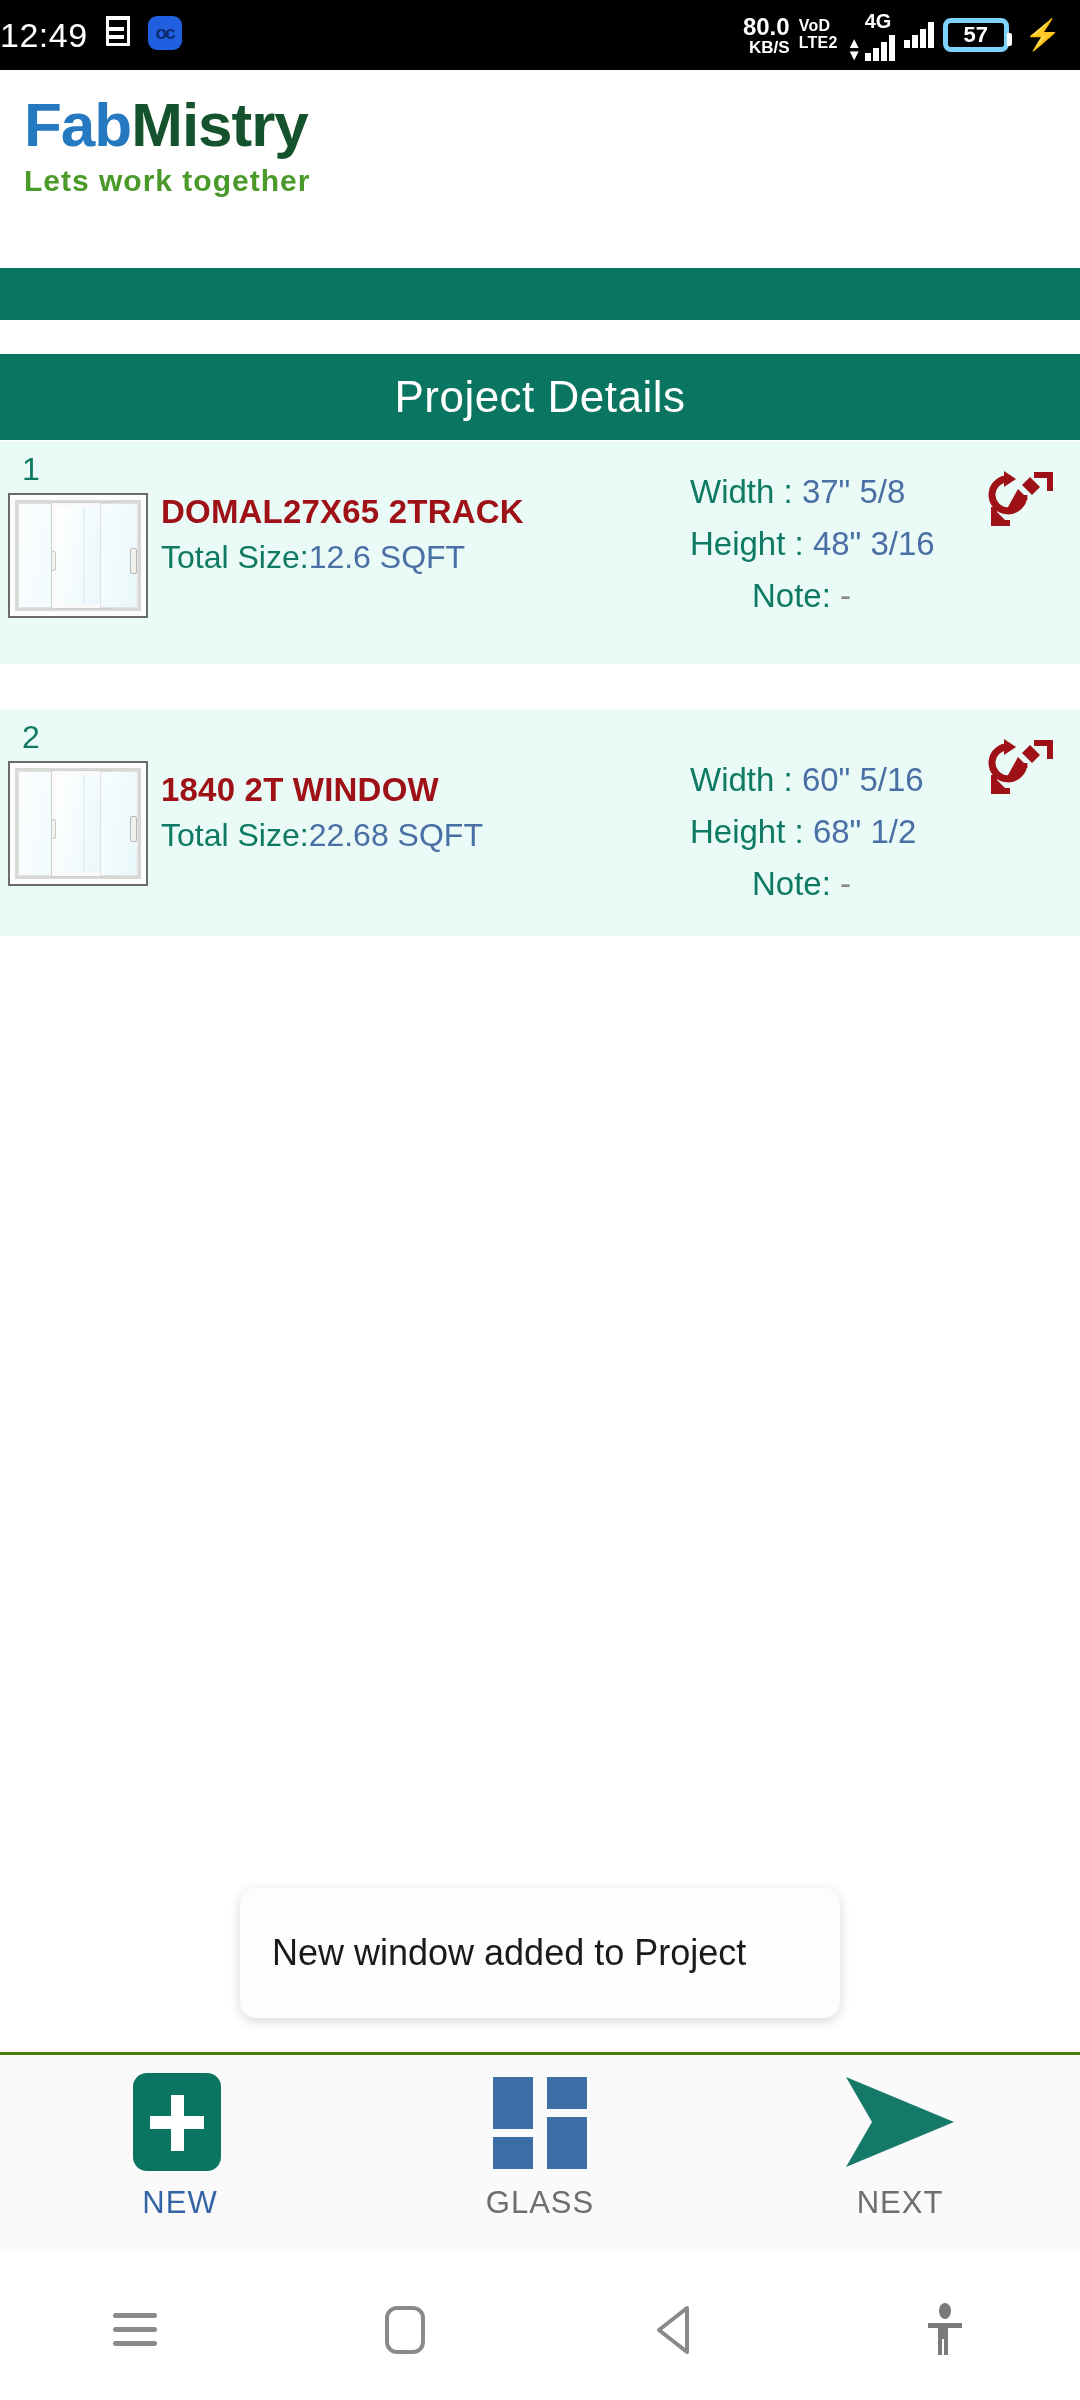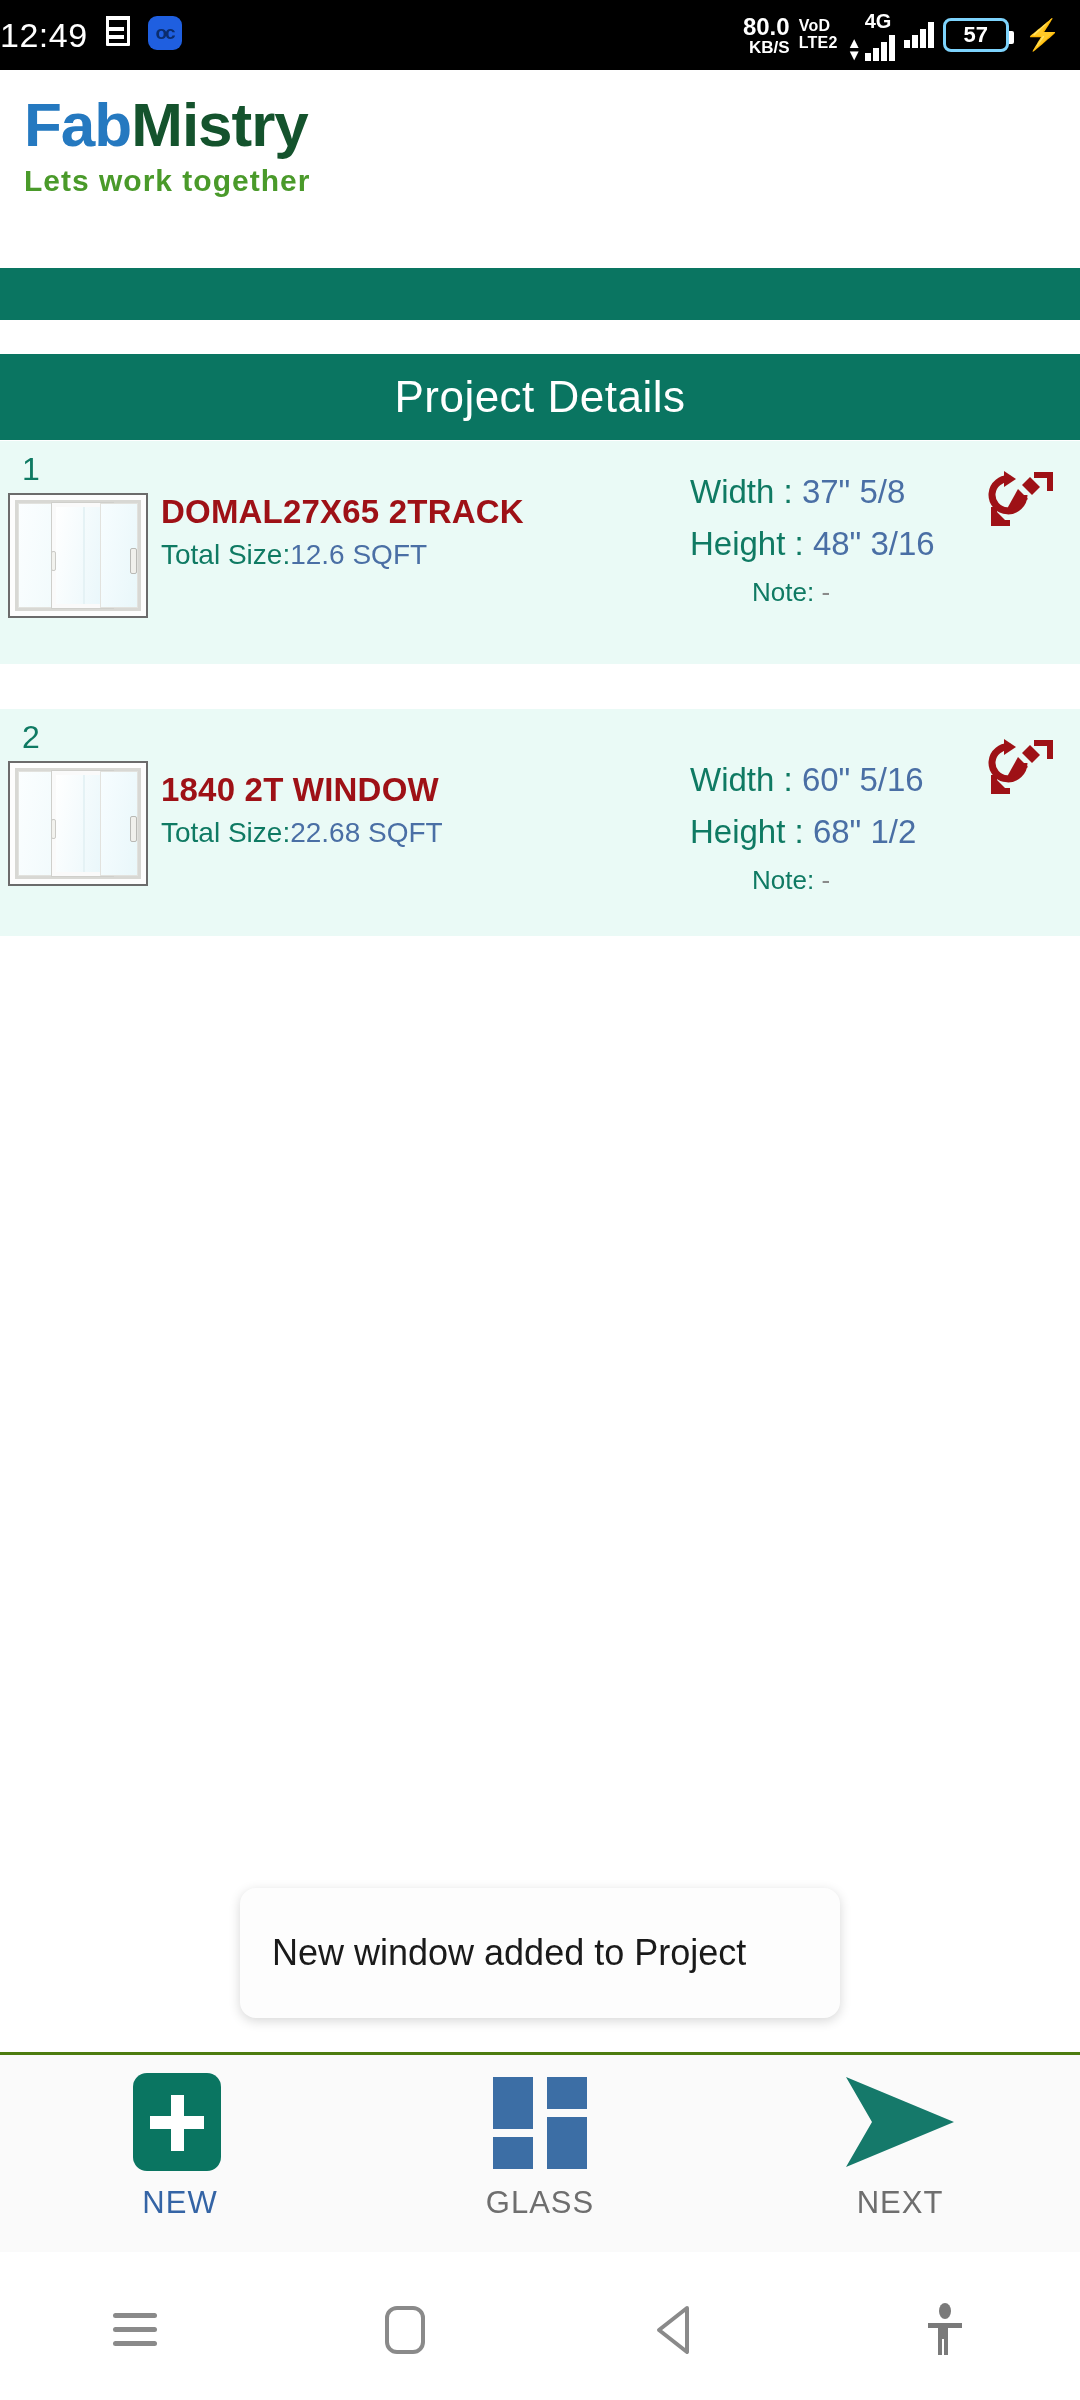--- a/index.html
+++ b/index.html
@@ -41,21 +41,21 @@
   .sb-kbs b{ font-size:24px; font-weight:700; }
   .sb-kbs span{ font-size:17px; font-weight:700; }
   .sb-volte{ display:flex; flex-direction:column; line-height:1.05; font-size:16px; font-weight:700; }
   .sb-volte em{ font-style:normal; letter-spacing:0.3px; }
   .sb-net{ display:flex; align-items:flex-end; gap:3px; }
   .sb-arrows{ font-size:15px; line-height:0.8; display:flex; flex-direction:column; }
   .sb-4g{ font-size:20px; font-weight:600; align-self:flex-start; margin-bottom:2px;}
   .bars{ display:flex; align-items:flex-end; gap:2px; height:26px; }
   .bars s{ width:6px; background:#fff; text-decoration:none; display:block; }
   .sb-batt{
-    width:66px; height:34px; border:3px solid #7dd3fc; border-radius:8px;
+    width:66px; height:34px; border:5px solid #7dd3fc; border-radius:8px;
     display:flex; align-items:center; justify-content:center;
     font-size:22px; font-weight:700; position:relative;text-align:center;
   }
   .sb-batt:after{
     content:""; position:absolute; right:-8px; top:10px; width:5px; height:13px;
     background:#fff; border-radius:0 2px 2px 0;
   }
   .sb-bolt{ font-size:30px; line-height:1; margin-left:7px; }
 
   
@@ -120,31 +120,31 @@
   .thumb .handle-r{
     position:absolute; right:9px; top:44%; width:7px; height:26px;
     background:#f0f0ec; border:1px solid #b9b9b5; border-radius:2px;
   }
 
   .mid-col{ flex:1; padding:42px 0 0 6px; min-width:0; }
   .item-name{
     color:#9e1116; font-size:33px; font-weight:700; line-height:1.15;
     letter-spacing:0.2px;
   }
-  .item-size{ margin-top:8px; font-size:28px; white-space:nowrap; }
+  .item-size{ margin-top:8px; font-size:32px; white-space:nowrap; }
   .lbl-teal{ color:#0f7a63; }
   .val-blue{ color:#4a6fa5; }
 
   .right-col{
     width:390px; flex:none; padding:42px 0 0 0; position:relative;
   }
   .dim-row{ font-size:33px; margin-bottom:14px; white-space:nowrap; }
   .dim-row .k{ color:#0f7a63; }
   .dim-row .v{ color:#4a6fa5; }
-  .note-row{ font-size:26px; text-align:left; padding-left:62px; }
+  .note-row{ font-size:33px; text-align:left; padding-left:62px; }
   .note-row .k{ color:#0f7a63; }
   .note-row .v{ color:#8a8a8a; }
 
   .edit-btn{
     position:absolute; right:24px; top:24px; width:68px; height:68px;
   }
 
   
   .card.c1 .mid-col{ padding-top:52px; }
   .card.c1 .right-col{ padding-top:32px; }

